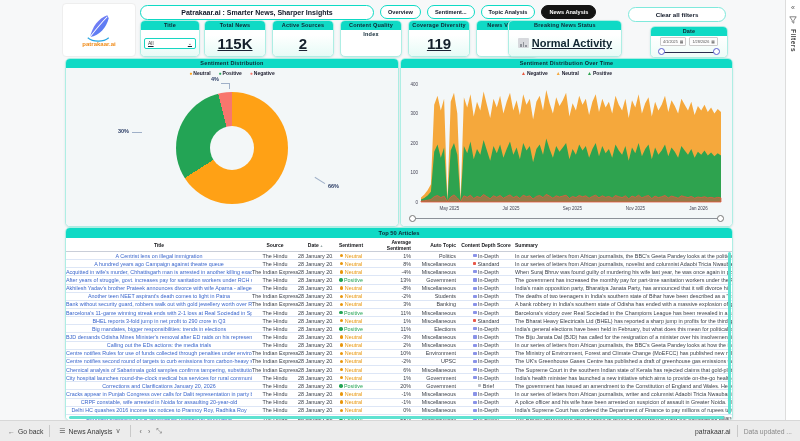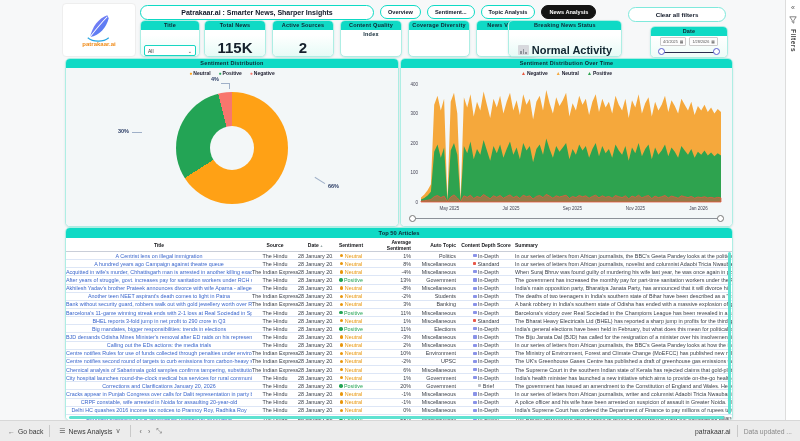--- a/index.html
+++ b/index.html
@@ -5,21 +5,21 @@
   html,body{margin:0;padding:0;background:#e9eaec;}
   .page{position:relative;width:800px;height:441px;overflow:hidden;background:#fafbfb;
         font-family:"Liberation Sans",sans-serif;color:#1b2233;}
   .main{position:absolute;left:0;top:0;right:14px;bottom:20px;background:#f7f8f9;}
   
   .card{position:absolute;background:#fff;border:1px solid #aeeee4;border-radius:5px;
         box-shadow:0 1px 2px rgba(20,120,110,.15);overflow:hidden;}
   .card-head{background:#0fdac5;color:#0e2633;font-weight:bold;text-align:center;
              font-size:5.5px;line-height:9px;height:9px;letter-spacing:.2px;}
   .card-body{background:linear-gradient(180deg,#ffffff 20%,#e7fbf6 100%);height:calc(100% - 9px);
-             display:flex;align-items:flex-end;justify-content:center;}
+             display:flex;align-items:center;justify-content:center;text-decoration:underline;}
   .kpi-val{font-size:15px;font-weight:800;color:#15202c;}
   
   .logo{position:absolute;left:62px;top:3px;width:72px;height:52px;background:#fff;border:1px solid #eee;
         border-radius:4px;display:flex;flex-direction:column;align-items:center;justify-content:center;}
   .logo-text{font-size:6px;font-weight:800;color:#f08c1a;margin-top:-2px;}
   .pill{display:flex;align-items:center;justify-content:center;background:#fff;border:1.4px solid #0fdac5;
         border-radius:9px;font-weight:800;color:#101828;}
   .title-pill{position:absolute;left:140px;top:5px;width:232px;height:13px;font-size:7px;}
   .nav-tabs{position:absolute;left:380px;top:5px;display:flex;gap:6px;}
   .nav-tabs .pill{height:12px;padding:0 7px;font-size:5.6px;white-space:nowrap;}
@@ -142,20 +142,23 @@
           <div class="card-head">Active Sources</div>
           <div class="card-body">
             <div class="kpi-val">2</div>
           </div>
         </div>
         <div class="card">
           <div class="card-head">Content Quality Index</div>
         </div>
         <div class="card">
           <div class="card-head">Coverage Diversity</div>
+          <div class="card-body">
+            <div class="kpi-val">119</div>
+          </div>
         </div>
         <div class="card">
           <div class="card-head">News Velocity</div>
         </div>
       </div>
 
     <div class="card breaking">
       <div class="card-head">Breaking News Status</div>
       <div class="card-body">
         <div class="breaking-val">

